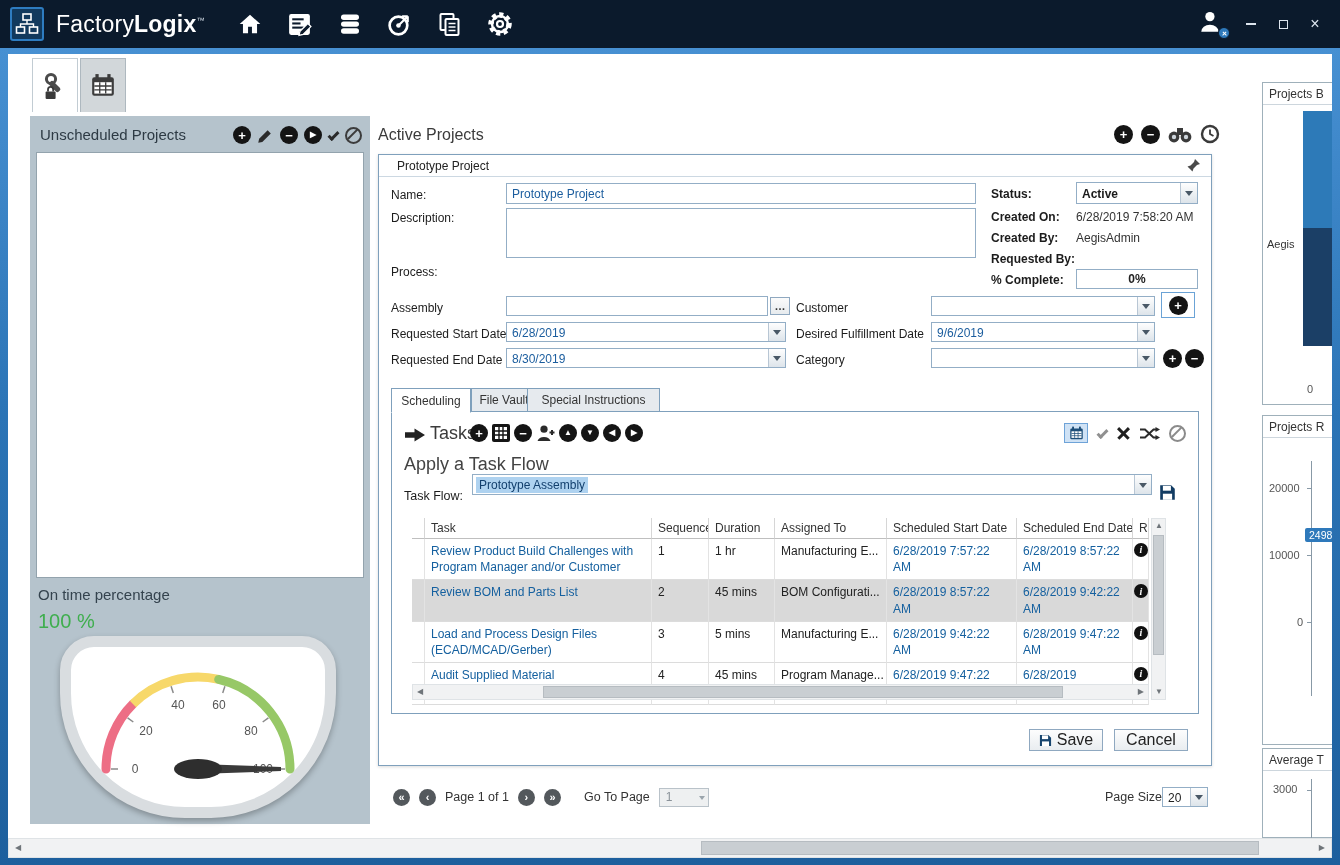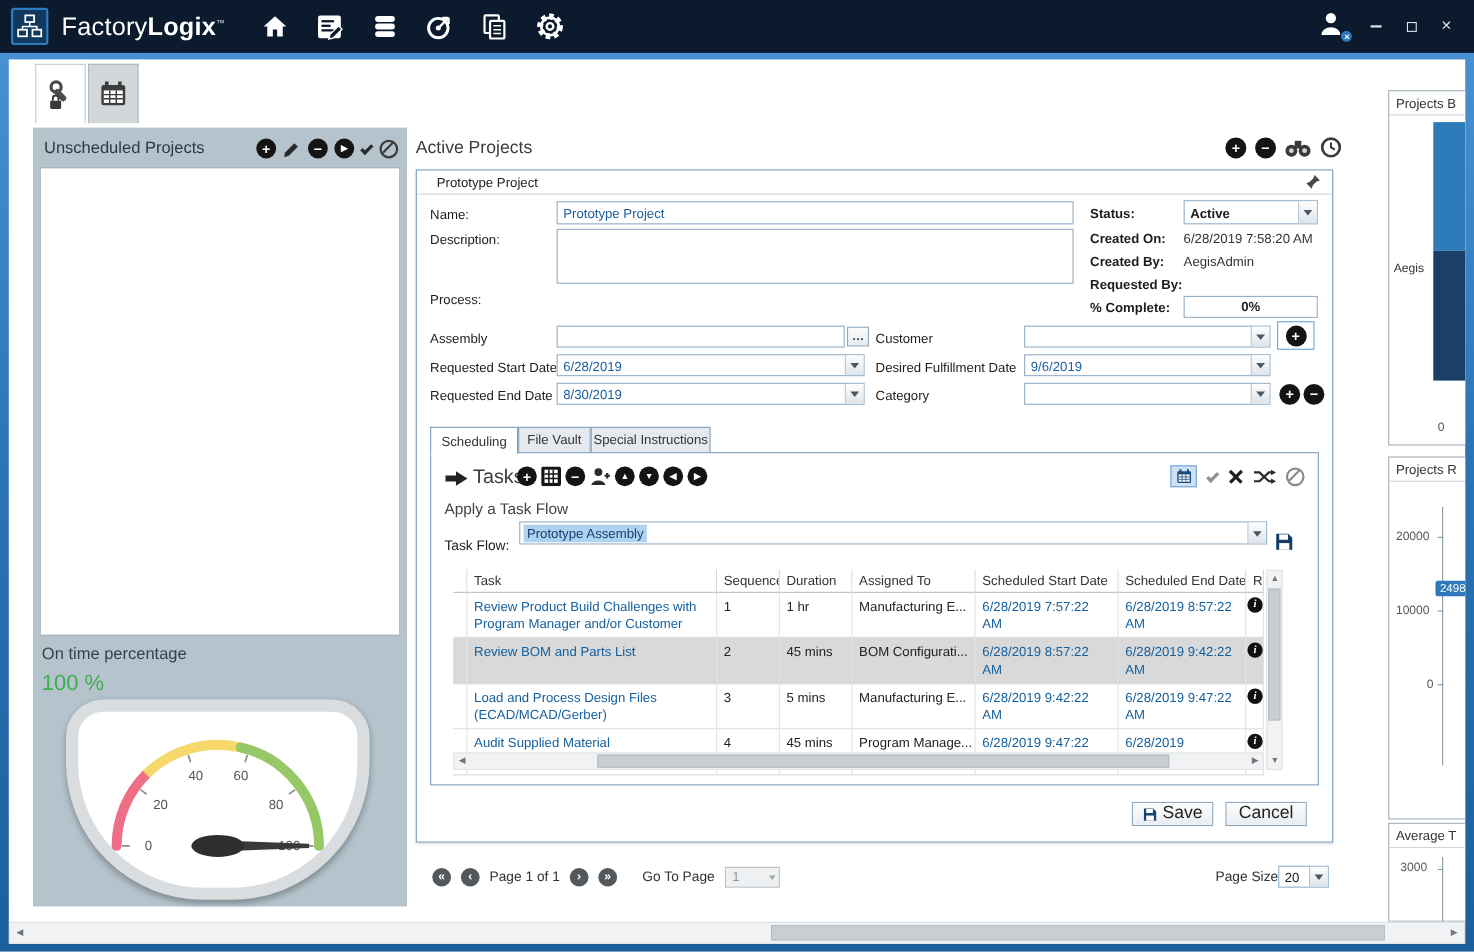--- a/index.html
+++ b/index.html
@@ -343,21 +343,21 @@
     <div class="lbl" style="left:417px;top:198px">Category</div>
     <div class="combo" style="left:552px;top:193px;width:224px;height:20px">
       <span class="cv"></span>
           <span class="cb"></span>
     </div>
     <span class="ci" style="position:absolute;left:784px;top:194px;width:19px;height:19px">+</span>
     <span class="ci" style="position:absolute;left:806px;top:194px;width:19px;height:19px">−</span>
 
     <div class="ptab sel" style="left:12px;width:80px">Scheduling</div>
     <div class="ptab" style="left:92px;width:66px">File Vault</div>
-    <div class="ptab" style="left:158px;width:109px">Special Instructions</div>
+    <div class="ptab" style="left:148px;width:133px">Special Instructions</div>
 
     <div class="panel">
       <svg style="position:absolute;left:12px;top:16px" width="22" height="14" viewBox="0 0 22 14">
         <path d="M1 4.2 h9.5 V0.5 L21 7 L10.5 13.5 V9.8 H1 Z" fill="#222"></path>
       </svg>
       <div style="position:absolute;left:38px;top:11px;font-size:18px;color:#3b3b3b">Tasks</div>
 
       <div class="t-left-icons">
         <span class="ci">+</span>
         <svg class="gridicon" width="18" height="18" viewBox="0 0 18 18">
@@ -391,21 +391,21 @@
         <span class="xmark"></span>
         <svg width="21" height="15" viewBox="0 0 21 15">
           <path d="M1 3.5 h5 l8.5 8 h3" fill="none" stroke="#2b2b2b" stroke-width="2"></path>
           <path d="M1 11.5 h5 l8.5 -8 h3" fill="none" stroke="#2b2b2b" stroke-width="2"></path>
           <path d="M16.5 1 l4.5 2.5 -4.5 2.5 z" fill="#2b2b2b"></path>
           <path d="M16.5 9 l4.5 2.5 -4.5 2.5 z" fill="#2b2b2b"></path>
         </svg>
         <span class="slash gray"></span>
       </div>
 
-      <div style="position:absolute;left:12px;top:42px;font-size:14px;color:#434343">Apply a Task Flow</div>
+      <div style="position:absolute;left:12px;top:42px;font-size:18px;color:#434343">Apply a Task Flow</div>
 
       <div style="position:absolute;left:12px;top:77px;font-size:12.5px;color:#1c1c1c">Task Flow:</div>
       <div class="combo flowcombo" style="left:80px;top:62px;width:680px;height:21px">
         <span class="cv">
               <span class="flowsel">Prototype Assembly</span>
             </span>
             <span class="cb"></span>
       </div>
       <svg style="position:absolute;left:767px;top:72px" width="17" height="17" viewBox="0 0 14 14">
         <path d="M1 1 h9 l3 3 v9 H1 Z" fill="#123c63"></path>

